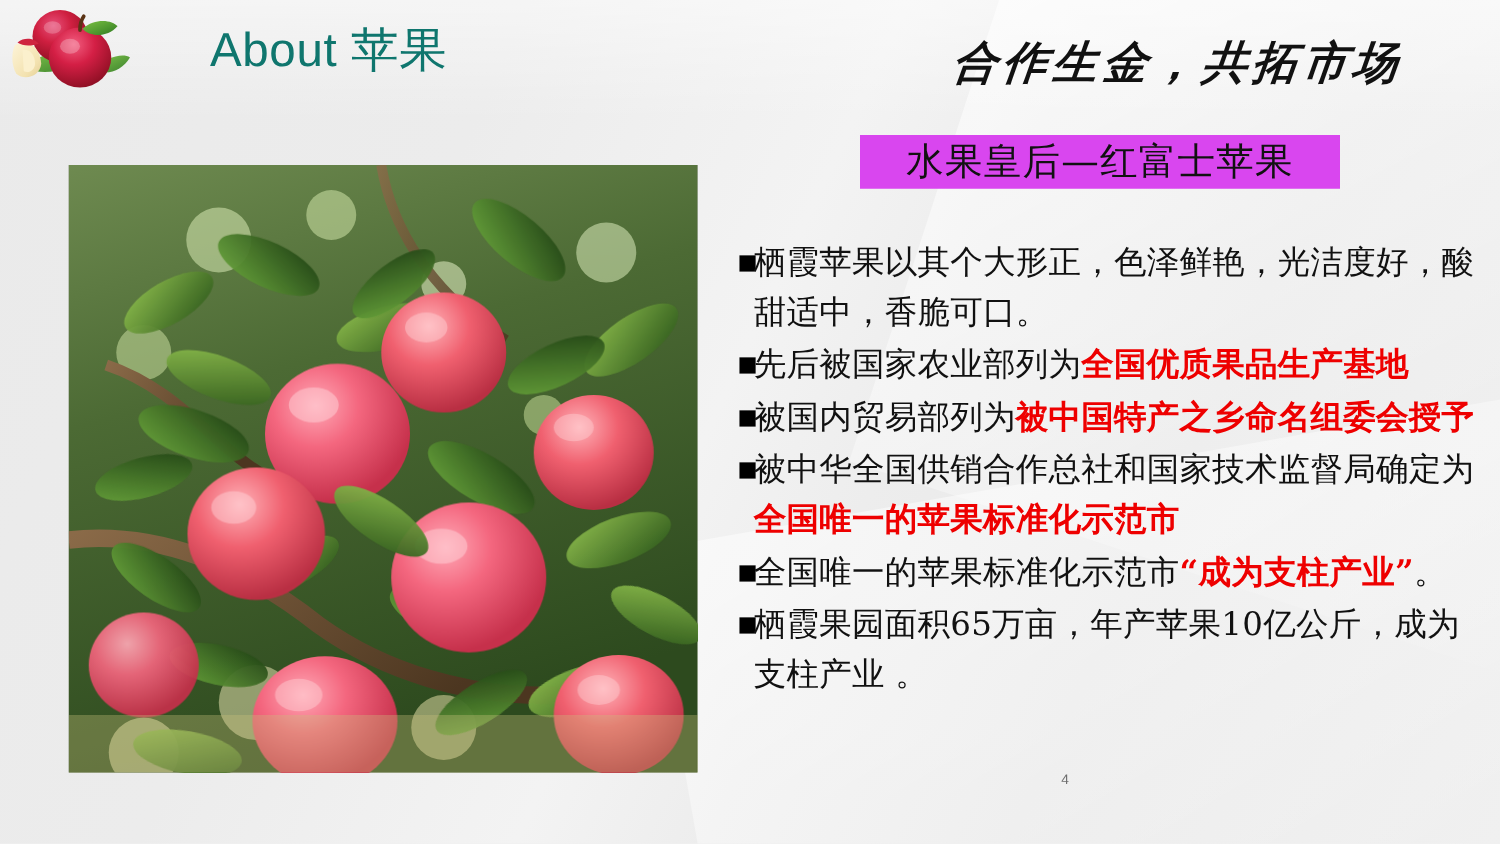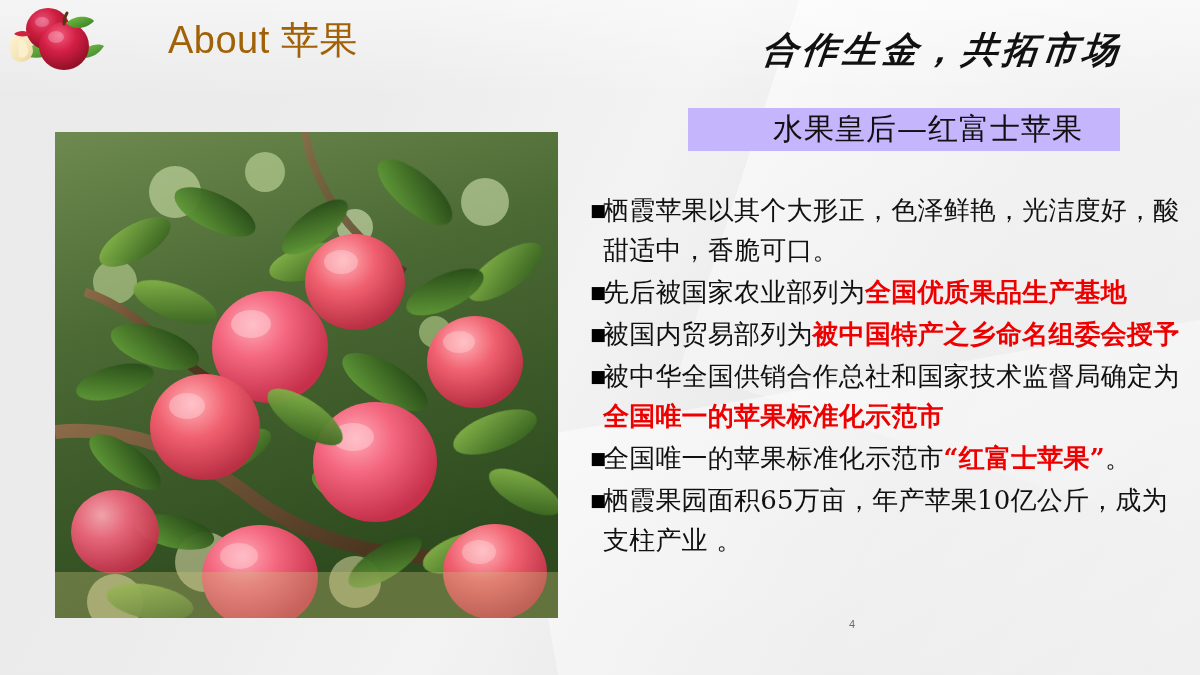--- a/index.html
+++ b/index.html
@@ -54,21 +54,21 @@
     position: absolute;
     left: 6px; top: 4px;
     width: 104px; height: 74px;
   }
   .logo svg { display: block; }
 
   .page-title {
     position: absolute;
     left: 168px; top: 18px;
     font-size: 38px;
-    color: #a16207;
+    color: #0f766e;
     letter-spacing: 0.5px;
     white-space: nowrap;
     line-height: 1.2;
   }
   .page-title .cn { font-family: "DejaVu Sans", sans-serif; }
 
   .slogan {
     position: absolute;
     right: 78px; top: 26px;
     font-size: 36px;
@@ -79,25 +79,24 @@
     letter-spacing: 4px;
     white-space: nowrap;
     transform: skewX(-6deg);
   }
 
   
   .section-title {
     position: absolute;
     left: 688px; top: 108px;
     width: 384px; height: 43px;
-    background: #c4b5fd;
+    background: #d946ef;
     display: flex;
     align-items: center;
     justify-content: center;
-    padding-left: 48px;
   }
   .section-title span {
     font-family: "DejaVu Serif", serif;
     font-size: 30px;
     color: #111111;
     letter-spacing: 1px;
     white-space: nowrap;
   }
 
   
@@ -324,21 +323,21 @@
     <div class="bullet">
       <span class="bullet-marker">■</span>
       <span class="bullet-text"><span>被国内贸易部列为</span><span class="hl">被中国特产之乡命名组委会授予</span></span>
     </div>
     <div class="bullet">
       <span class="bullet-marker">■</span>
       <span class="bullet-text"><span>被中华全国供销合作总社和国家技术监督局确定为</span><span class="hl">全国唯一的苹果标准化示范市</span></span>
     </div>
     <div class="bullet">
       <span class="bullet-marker">■</span>
-      <span class="bullet-text"><span>全国唯一的苹果标准化示范市</span><span class="hl">“红富士苹果”</span><span>。</span></span>
+      <span class="bullet-text"><span>全国唯一的苹果标准化示范市</span><span class="hl">“成为支柱产业”</span><span>。</span></span>
     </div>
     <div class="bullet">
       <span class="bullet-marker">■</span>
       <span class="bullet-text"><span>栖霞果园面积65万亩，年产苹果10亿公斤，成为支柱产业 。</span></span>
     </div>
   </div>
 
   <div class="page-number">4</div>
 
 </div>

